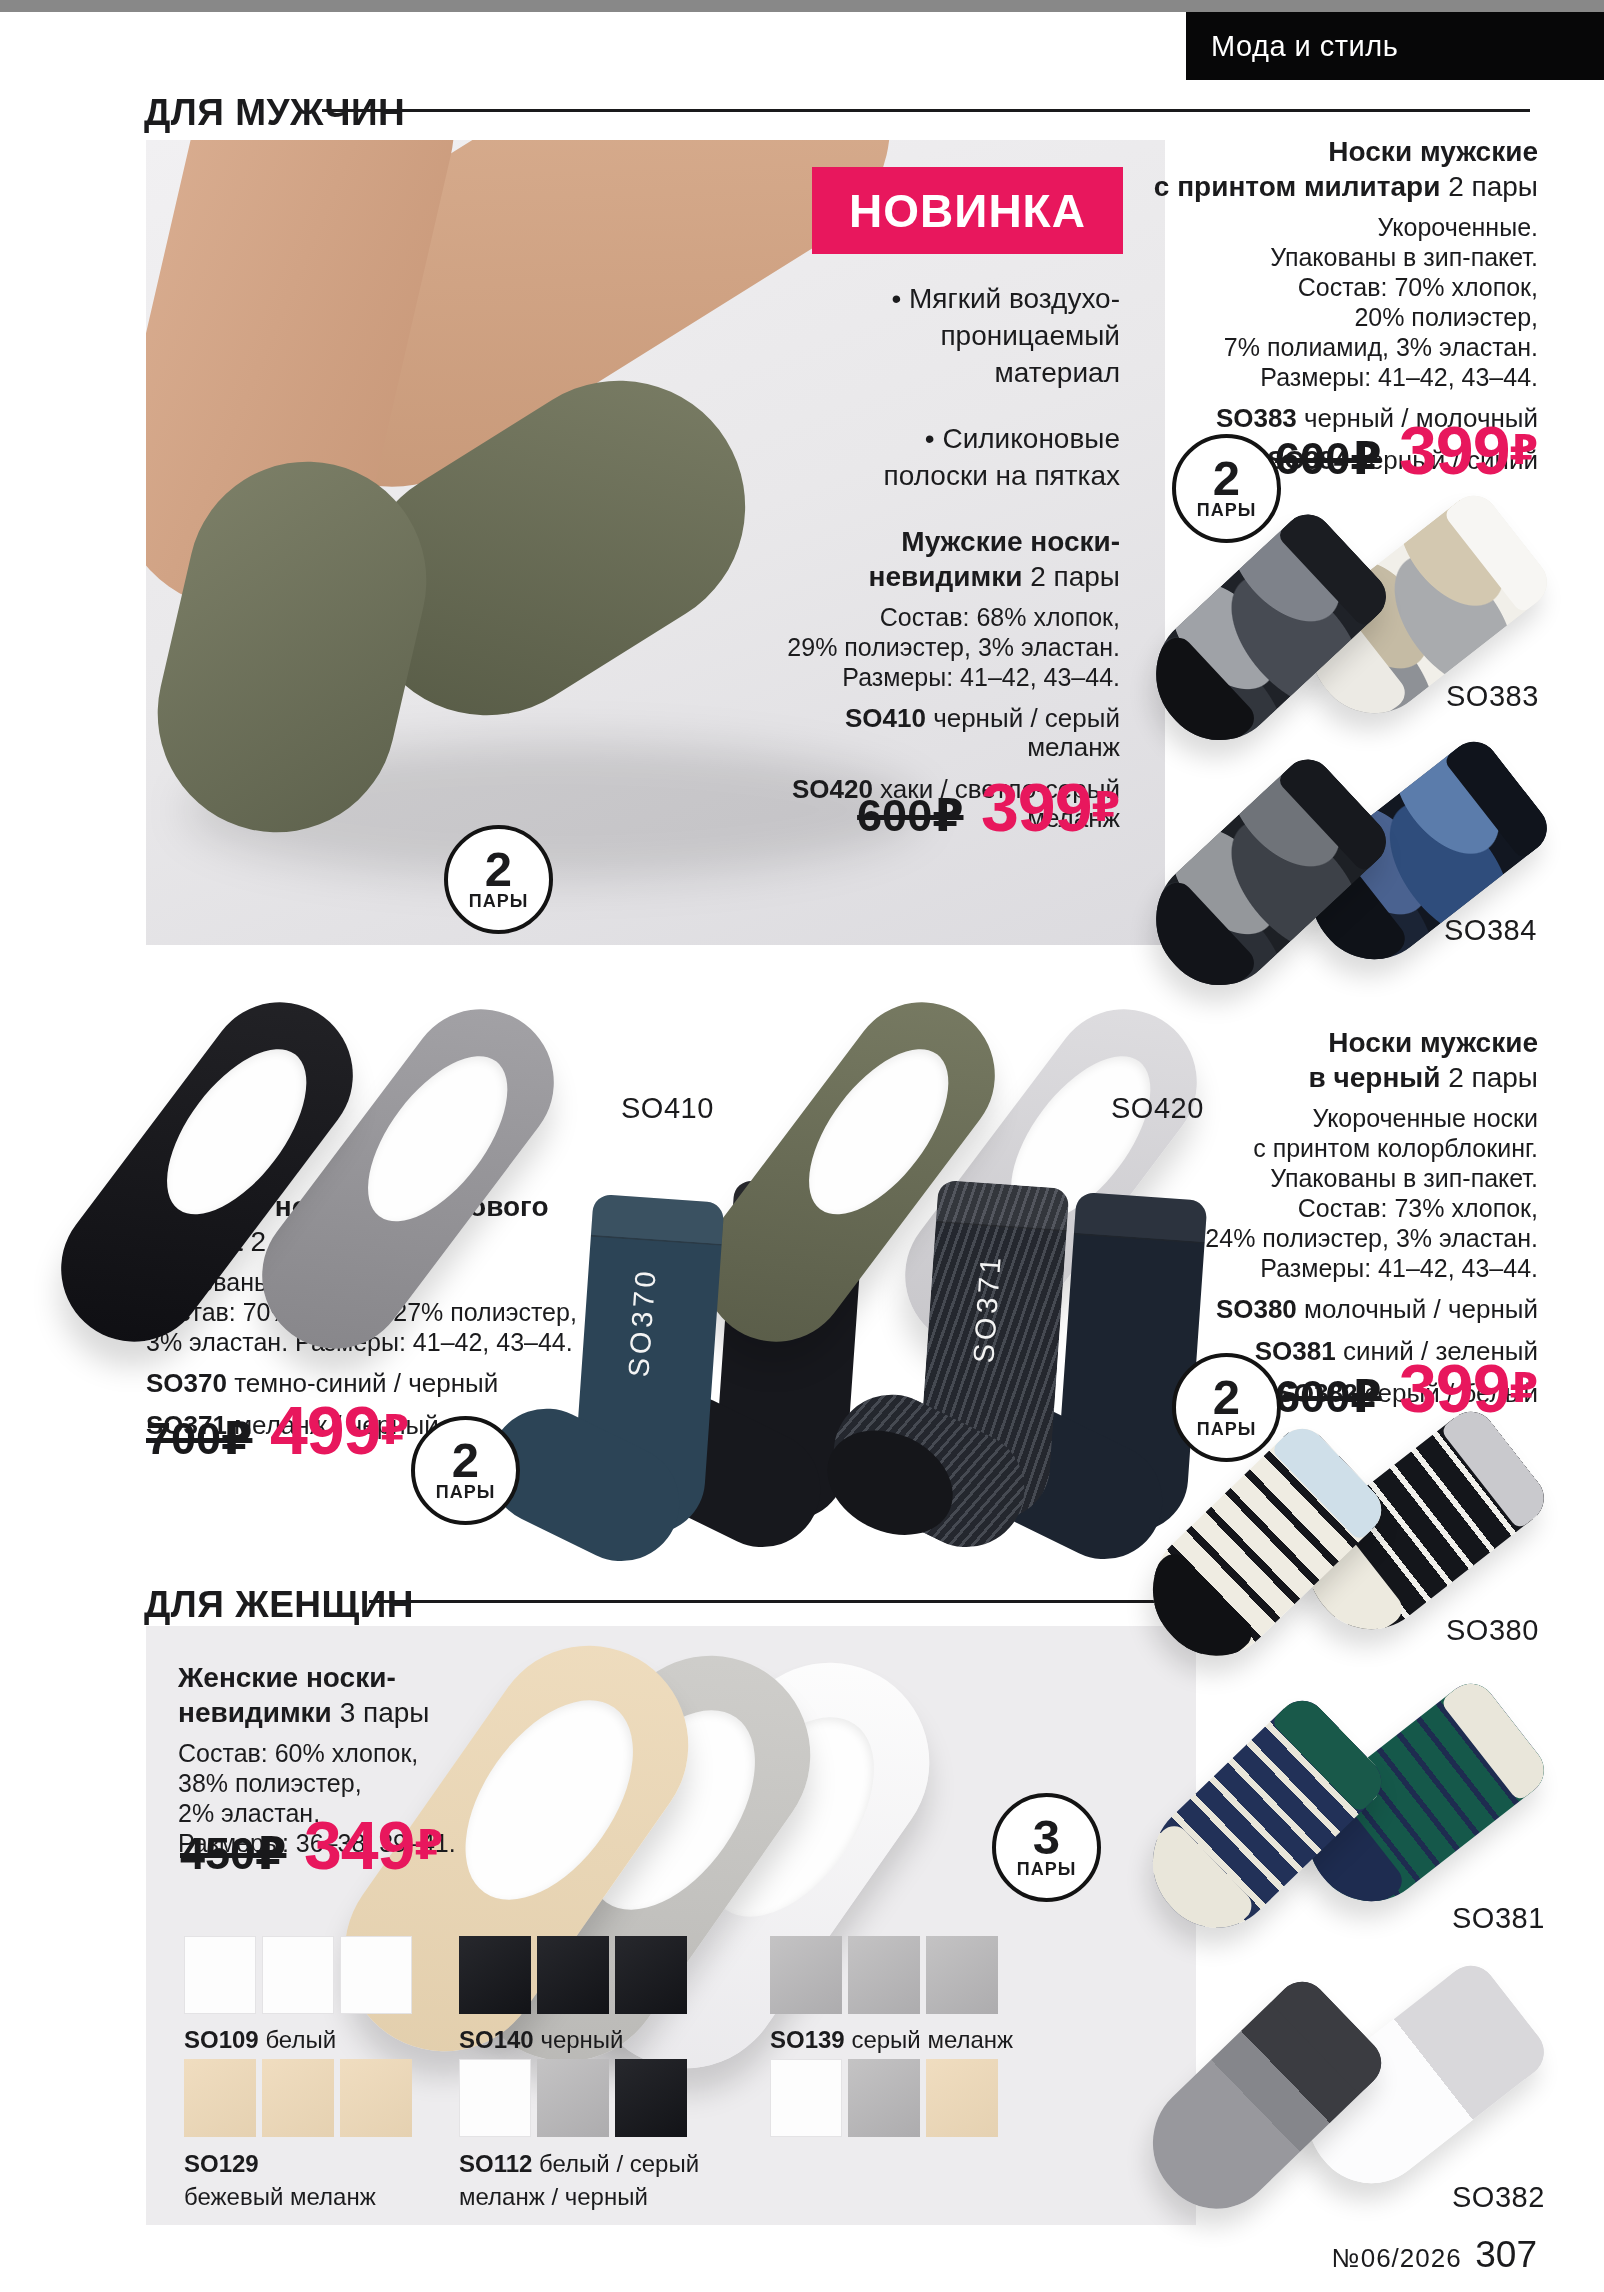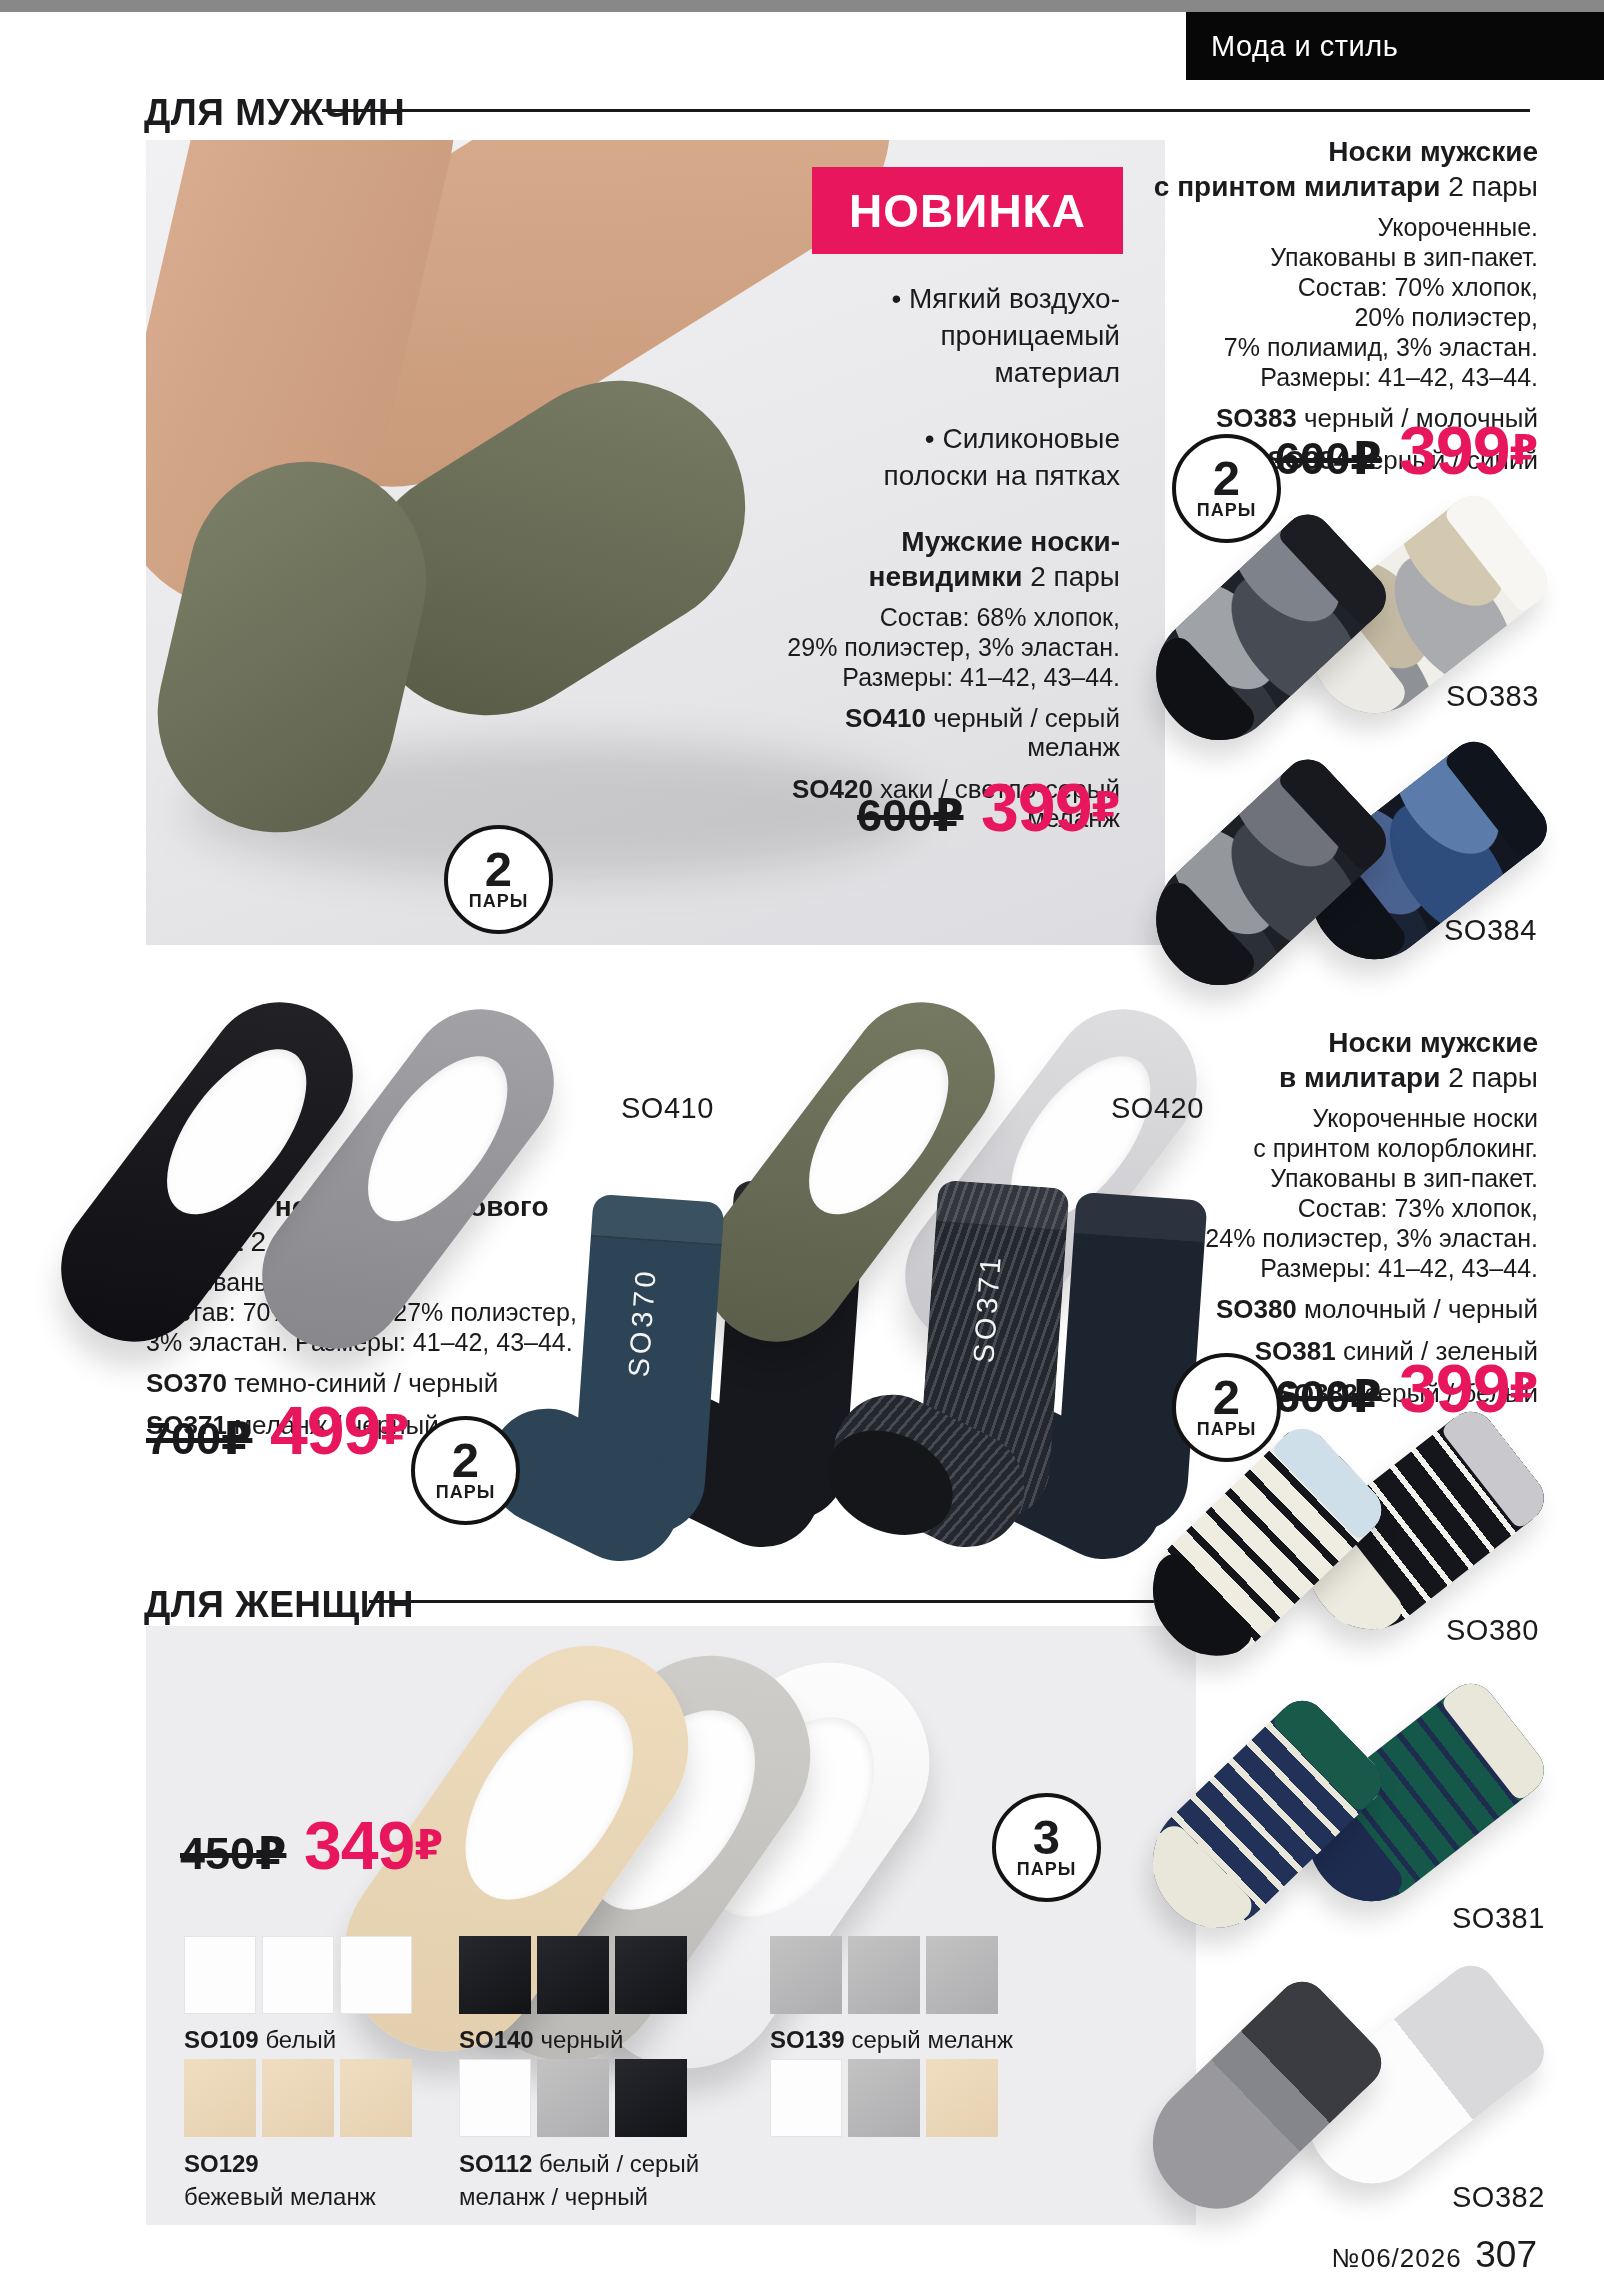--- a/index.html
+++ b/index.html
@@ -203,20 +203,33 @@
 
   <div class="sec-title" style="left:144px;top:1572px">ДЛЯ ЖЕНЩИН</div>
   <div class="hrule" style="left:369px;top:1588px;width:827px"></div>
 
   <div class="panel"></div>
 
   <div class="noshow" style="left:658px;top:1628px;width:199px;height:451px;transform:rotate(35deg);z-index:1;background:linear-gradient(150deg,#fefefe,#e9e8eb)"></div>
   <div class="noshow" style="left:539px;top:1621px;width:199px;height:451px;transform:rotate(35deg);z-index:2;background:linear-gradient(150deg,#d0cfcc,#b9b8b5)"></div>
   <div class="noshow" style="left:417px;top:1611px;width:199px;height:451px;transform:rotate(35deg);z-index:3;background:linear-gradient(150deg,#efddbf,#e2ceac)"></div>
 
+  <div class="lt" style="left:178px;top:1648px;width:349px;z-index:4">
+    <div class="ptitle">
+      <span class="b">Женские носки-</span><br>
+      <span class="b">невидимки</span>
+      <span class="qty">3 пары</span>
+    </div>
+    <div class="pbody">
+      <div>Состав: 60% хлопок,</div>
+      <div>38% полиэстер,</div>
+      <div>2% эластан.</div>
+      <div>Размеры: 36–38, 39–41.</div>
+    </div>
+  </div>
   <div class="price-row" style="left:180px;top:1803px;z-index:4">
     <span class="old">450₽</span>
     <span class="newp">
       <span class="nn">349</span>
       <span class="nr">₽</span>
     </span>
   </div>
   <div class="circle" style="left:992px;top:1781px">
     <span class="n">3</span>
     <span class="l">ПАРЫ</span>
@@ -317,21 +330,21 @@
   <div class="ankle" style="left:1199px;top:500px;transform:rotate(47deg);z-index:2;--cuff:#1b1d22;--toe:#101114;background:radial-gradient(68px 41px at 22% 24%,#7e828a 98%,transparent),radial-gradient(82px 47px at 72% 42%,#474b53 98%,transparent),radial-gradient(64px 39px at 30% 62%,#9fa2a7 98%,transparent),radial-gradient(87px 49px at 68% 84%,#32363d 98%,transparent) #1f2228"></div>
   <div class="slabel" style="left:1446px;top:668px">SO383</div>
 
   <div class="ankle" style="left:1357px;top:723px;transform:rotate(52deg);z-index:1;--cuff:#10141c;--toe:#0f1218;background:radial-gradient(68px 41px at 24% 26%,#5b7cab 98%,transparent),radial-gradient(80px 45px at 72% 44%,#2f4d7c 98%,transparent),radial-gradient(62px 39px at 32% 64%,#4a6290 98%,transparent),radial-gradient(85px 49px at 70% 84%,#1b2435 98%,transparent) #121721"></div>
   <div class="ankle" style="left:1199px;top:745px;transform:rotate(47deg);z-index:2;--cuff:#17191e;--toe:#121419;background:radial-gradient(68px 41px at 22% 24%,#6f7379 98%,transparent),radial-gradient(82px 47px at 72% 42%,#3d4148 98%,transparent),radial-gradient(64px 39px at 30% 62%,#94979b 98%,transparent),radial-gradient(87px 49px at 68% 84%,#2b2f36 98%,transparent) #1d2025"></div>
   <div class="slabel" style="left:1444px;top:902px">SO384</div>
 
   <div class="rt" style="right:67px;top:1013px;width:466px">
     <div class="ptitle">
       <span class="b">Носки мужские</span><br>
-      <span class="b">в милитари</span>
+      <span class="b">в черный</span>
       <span class="qty">2 пары</span>
     </div>
     <div class="pbody">
       <div>Укороченные носки</div>
       <div>с принтом колорблокинг.</div>
       <div>Упакованы в зип-пакет.</div>
       <div>Состав: 73% хлопок,</div>
       <div>24% полиэстер, 3% эластан.</div>
       <div>Размеры: 41–42, 43–44.</div>
     </div>

